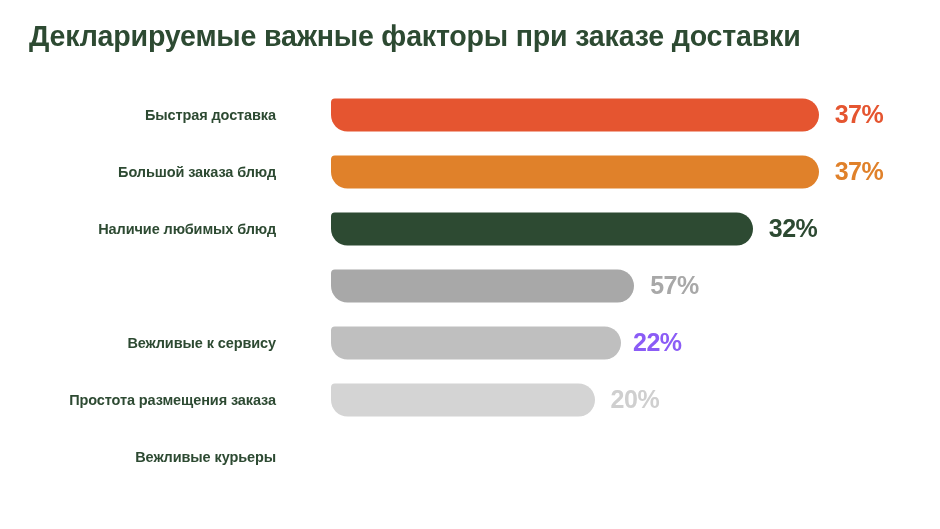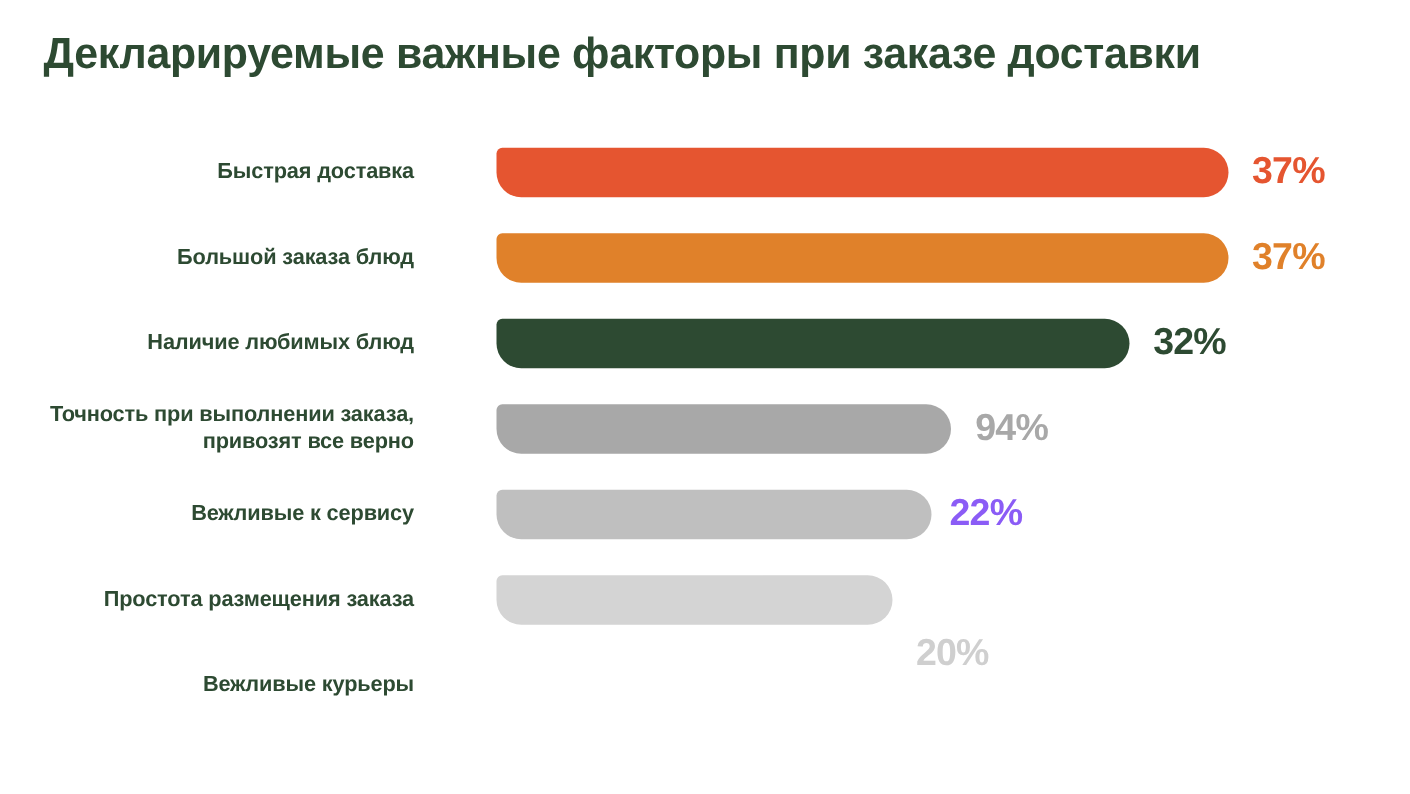--- a/index.html
+++ b/index.html
@@ -107,41 +107,39 @@
 
     <div class="row">
       <div class="row-label">Наличие любимых блюд</div>
       <div class="bar-track">
         <div class="bar" style="width: 421.76px; background: rgb(45, 74, 50);"></div>
         <div class="bar-value" style="left: 437.76px; color: rgb(45, 74, 50);">32%</div>
       </div>
     </div>
 
     <div class="row">
-      <div class="row-label">Точность при выполнении заказа,
-привозят все верно</div>
       <div class="bar-track">
         <div class="bar" style="width: 303.14px; background: rgb(168, 168, 168);"></div>
-        <div class="bar-value" style="left: 319.14px; color: rgb(168, 168, 168);">94%</div>
+        <div class="bar-value" style="left: 319.14px; color: rgb(168, 168, 168);">57%</div>
       </div>
     </div>
 
     <div class="row">
       <div class="row-label">Вежливые к сервису</div>
       <div class="bar-track">
         <div class="bar" style="width: 289.96px; background: rgb(191, 191, 191);"></div>
         <div class="bar-value" style="left: 302px; color: #8b5cf6;">22%</div>
       </div>
     </div>
 
     <div class="row">
       <div class="row-label">Простота размещения заказа</div>
       <div class="bar-track">
         <div class="bar" style="width: 263.6px; background: rgb(212, 212, 212);"></div>
-        <div class="bar-value" style="left: 279.6px; color: rgb(207, 207, 207); margin-top: 36px;">20%</div>
+        <div class="bar-value" style="left: 279.6px; color: rgb(207, 207, 207);">20%</div>
       </div>
     </div>
 
     <div class="row">
       <div class="row-label">Вежливые курьеры</div>
     </div>
 
   </div>
 </div>
 

